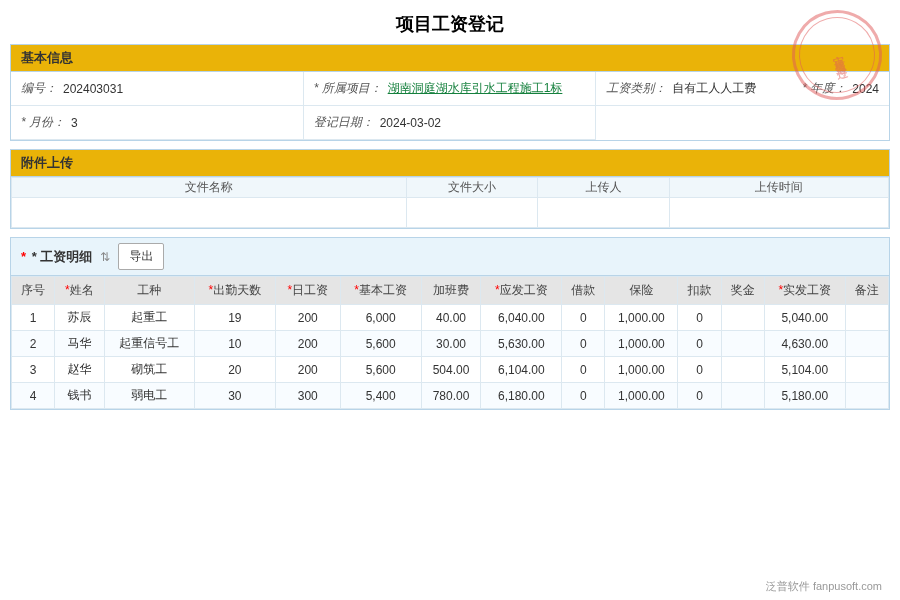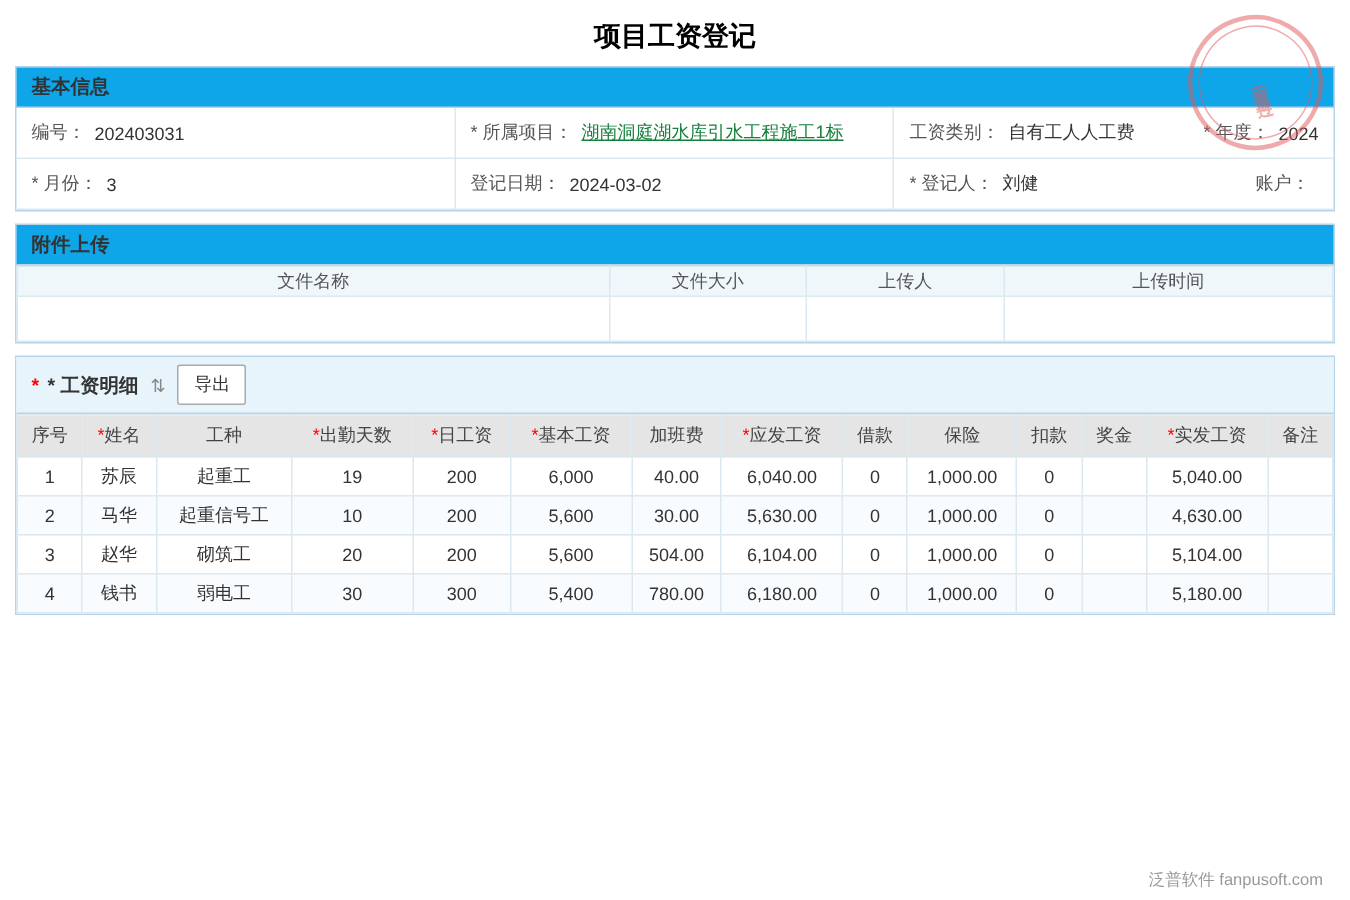--- a/index.html
+++ b/index.html
@@ -19,21 +19,21 @@
       font-weight: bold;
       padding: 12px 0 8px 0;
       color: #000000;
     }
     .section {
       border: 1px solid #b8d4e8;
       margin: 0 10px 8px 10px;
       background: #fff;
     }
     .section-header {
-      background: #0ea5e9;
+      background: #eab308;
       padding: 4px 10px;
       font-size: 13px;
       font-weight: bold;
       color: #333;
       border-bottom: 1px solid #b8d4e8;
     }
     .info-grid {
       display: grid;
       grid-template-columns: 1fr 1fr 1fr;
       border-collapse: collapse;
@@ -47,20 +47,21 @@
       min-height: 34px;
     }
     .info-cell:nth-child(3n) {
       border-right: none;
     }
     .info-label {
       color: #555;
       white-space: nowrap;
       margin-right: 6px;
       font-size: 12px;
+      font-style: italic;
     }
     .info-value {
       color: #333;
       font-size: 12px;
     }
     .info-value.link {
       color: #15803d;
       text-decoration: underline;
       cursor: pointer;
     }
@@ -209,26 +210,20 @@
       <span class="info-value">2024</span>
     </div>
 
     <div class="info-cell">
       <span class="info-label">* 月份：</span>
       <span class="info-value">3</span>
     </div>
     <div class="info-cell">
       <span class="info-label">登记日期：</span>
       <span class="info-value">2024-03-02</span>
-    </div>
-    <div class="info-cell">
-      <span class="info-label">* 登记人：</span>
-      <span class="info-value">刘健</span>
-      <span style="flex:1"></span>
-      <span class="info-label">账户：</span>
     </div>
   </div>
 </div>
 
 <div class="section">
   <div class="section-header">附件上传</div>
   <table class="attach-table">
     <thead>
       <tr>
         <th style="width:45%;">文件名称</th>

